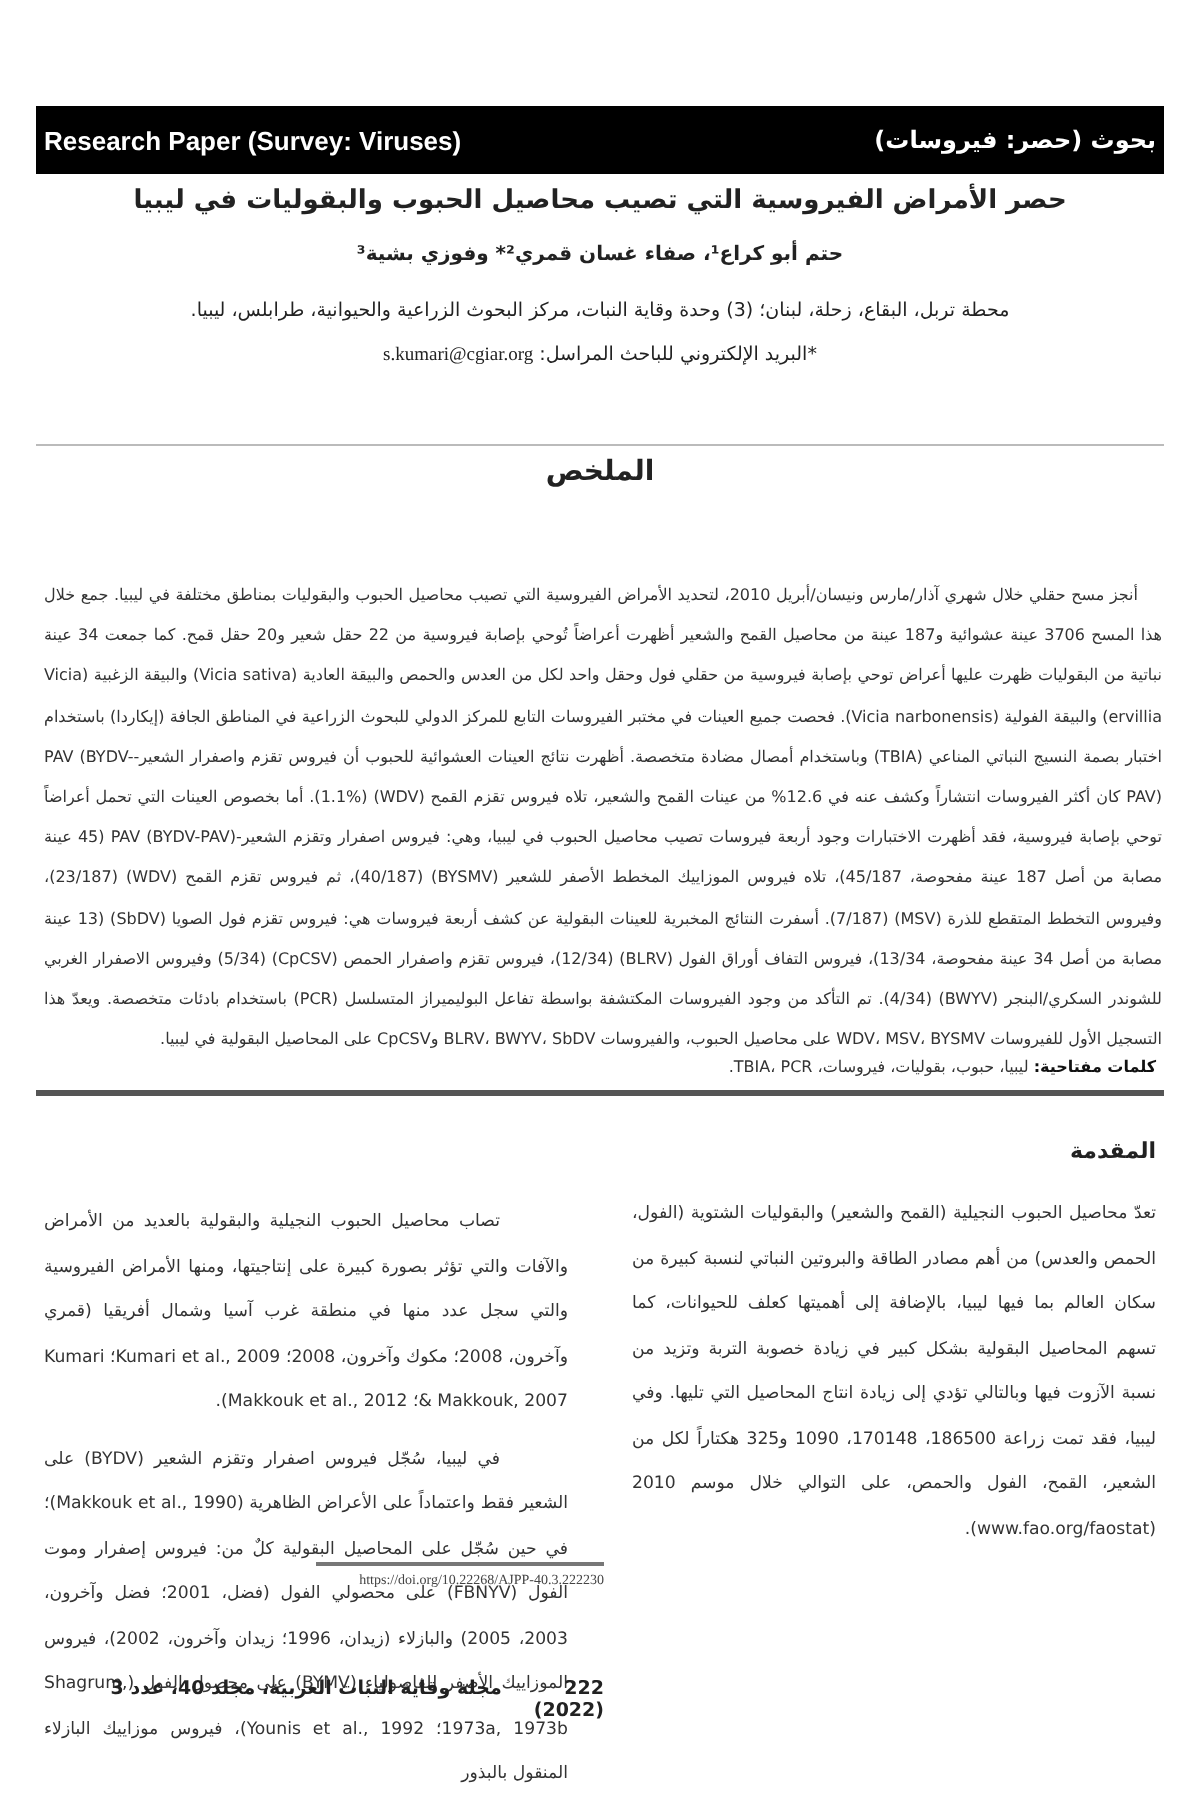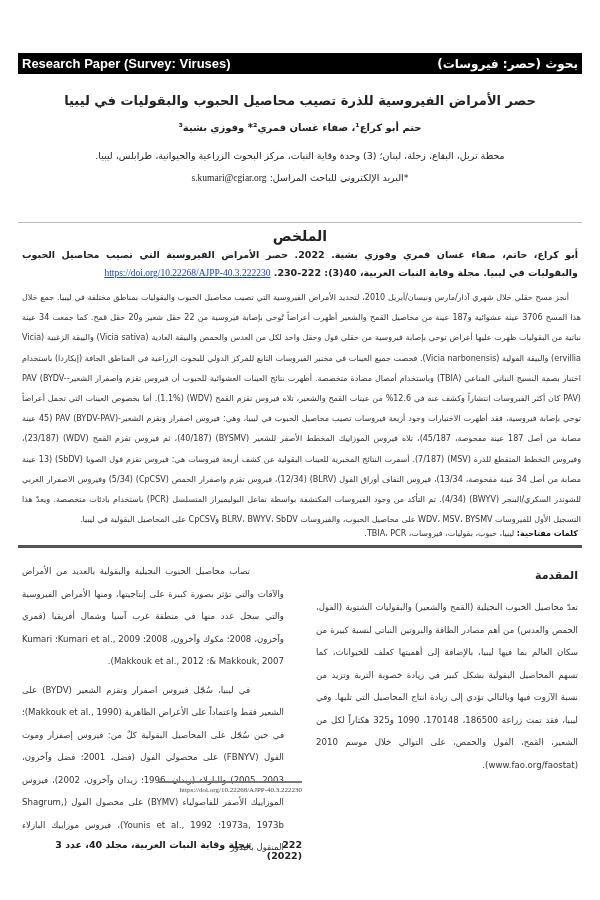--- a/index.html
+++ b/index.html
@@ -2,21 +2,21 @@
 <html><head>
 <meta charset="utf-8">
 <style>
   html, body { margin: 0; padding: 0; }
   body {
     width: 600px; height: 900px; background: #ffffff; position: relative; overflow: hidden;
     font-family: "DejaVu Sans", "Liberation Sans", sans-serif; color: #222;
   }
   .page { position: absolute; left: 18px; right: 18px; top: 0; bottom: 0; }
   .header-bar {
-    position: absolute; top: 53px; left: 0; right: 0; height: 21px; background: #000;
+    position: absolute; top: 53px; left: 0; right: 0; height: 34px; background: #000;
     color: #fff; display: flex; justify-content: space-between; align-items: center;
     padding: 0 4px; box-sizing: border-box;
   }
   .header-bar .en { font-family: "Liberation Sans", sans-serif; font-weight: bold; font-size: 13px; }
   .header-bar .ar { font-weight: bold; font-size: 12px; direction: rtl; }
   .title {
     position: absolute; top: 93px; left: 0; right: 0; text-align: center;
     font-weight: bold; font-size: 13px; direction: rtl;
   }
   .authors {
@@ -42,21 +42,21 @@
   .abstract-body {
     position: absolute; top: 288px; left: 4px; right: 1px; direction: rtl;
     font-size: 8px; line-height: 20.2px; text-align: justify; text-indent: 12px; color: #333;
   }
   .keywords {
     position: absolute; top: 529px; left: 4px; right: 4px; direction: rtl; font-size: 8px; color: #333;
   }
   .keywords b { color: #111; }
   .col { position: absolute; top: 560px; width: 262px; direction: rtl; }
   .col-right { right: 4px; }
-  .col-left { left: 4px; }
+  .col-left { left: 4px; margin-top: 40px; }
   .intro-heading { font-weight: bold; font-size: 11px; margin: 9px 0 14px 0; }
   .col p {
     margin: 0; font-size: 8.6px; line-height: 22.5px; text-align: justify; color: #333;
   }
   .col-left p.indent { text-indent: 34px; margin-top: 6px; }
   .col-left p.first { text-indent: 34px; margin-top: 0; }
   .footnote-rule { position: absolute; top: 781px; left: 140px; width: 144px; height: 2px; background: #777; }
   .footnote {
     position: absolute; top: 785px; left: 0; width: 284px; text-align: right;
     font-family: "Liberation Serif", serif; font-size: 7px; line-height: 10px; color: #444;
@@ -70,39 +70,35 @@
 </head>
 <body>
 
 <div class="page">
 
   <div class="header-bar">
     <span class="en">Research Paper (Survey: Viruses)</span>
     <span class="ar">بحوث (حصر: فيروسات)</span>
   </div>
 
-  <div class="title">حصر الأمراض الفيروسية للذرة تصيب محاصيل الحبوب والبقوليات في ليبيا</div>
+  <div class="title">حصر الأمراض الفيروسية التي تصيب محاصيل الحبوب والبقوليات في ليبيا</div>
   <div class="authors">حتم أبو كراع¹، صفاء غسان قمري²* وفوزي بشية³</div>
 
   <div class="affil">
     <div>محطة تربل، البقاع، زحلة، لبنان؛ (3) وحدة وقاية النبات، مركز البحوث الزراعية والحيوانية، طرابلس، ليبيا.</div>
     <div>
       <span>*البريد الإلكتروني للباحث المراسل:</span>
       <span class="email">s.kumari@cgiar.org</span>
     </div>
   </div>
 
   <div class="rule-thin" style="top:222px;"></div>
 
   <div class="abstract-heading">الملخص</div>
 
-  <div class="citation">
-    <span>أبو كراع، حاتم، صفاء غسان قمري وفوزي بشية. 2022. حصر الأمراض الفيروسية التي تصيب محاصيل الحبوب والبقوليات في ليبيا. مجلة وقاية النبات العربية، 40(3): 222-230.</span>
-    <a>https://doi.org/10.22268/AJPP-40.3.222230</a>
-  </div>
 
   <div class="abstract-body">أنجز مسح حقلي خلال شهري آذار/مارس ونيسان/أبريل 2010، لتحديد الأمراض الفيروسية التي تصيب محاصيل الحبوب والبقوليات بمناطق مختلفة في ليبيا. جمع خلال هذا المسح 3706 عينة عشوائية و187 عينة من محاصيل القمح والشعير أظهرت أعراضاً تُوحي بإصابة فيروسية من 22 حقل شعير و20 حقل قمح. كما جمعت 34 عينة نباتية من البقوليات ظهرت عليها أعراض توحي بإصابة فيروسية من حقلي فول وحقل واحد لكل من العدس والحمص والبيقة العادية (Vicia sativa) والبيقة الزغبية (Vicia ervillia) والبيقة الفولية (Vicia narbonensis). فحصت جميع العينات في مختبر الفيروسات التابع للمركز الدولي للبحوث الزراعية في المناطق الجافة (إيكاردا) باستخدام اختبار بصمة النسيج النباتي المناعي (TBIA) وباستخدام أمصال مضادة متخصصة. أظهرت نتائج العينات العشوائية للحبوب أن فيروس تقزم واصفرار الشعير-PAV (BYDV-PAV) كان أكثر الفيروسات انتشاراً وكشف عنه في 12.6% من عينات القمح والشعير، تلاه فيروس تقزم القمح (WDV) (1.1%). أما بخصوص العينات التي تحمل أعراضاً توحي بإصابة فيروسية، فقد أظهرت الاختبارات وجود أربعة فيروسات تصيب محاصيل الحبوب في ليبيا، وهي: فيروس اصفرار وتقزم الشعير-PAV (BYDV-PAV) (45 عينة مصابة من أصل 187 عينة مفحوصة، 45/187)، تلاه فيروس الموزاييك المخطط الأصفر للشعير (BYSMV) (40/187)، ثم فيروس تقزم القمح (WDV) (23/187)، وفيروس التخطط المتقطع للذرة (MSV) (7/187). أسفرت النتائج المخبرية للعينات البقولية عن كشف أربعة فيروسات هي: فيروس تقزم فول الصويا (SbDV) (13 عينة مصابة من أصل 34 عينة مفحوصة، 13/34)، فيروس التفاف أوراق الفول (BLRV) (12/34)، فيروس تقزم واصفرار الحمص (CpCSV) (5/34) وفيروس الاصفرار الغربي للشوندر السكري/البنجر (BWYV) (4/34). تم التأكد من وجود الفيروسات المكتشفة بواسطة تفاعل البوليميراز المتسلسل (PCR) باستخدام بادئات متخصصة. ويعدّ هذا التسجيل الأول للفيروسات WDV، MSV، BYSMV على محاصيل الحبوب، والفيروسات BLRV، BWYV، SbDV وCpCSV على المحاصيل البقولية في ليبيا.</div>
 
   <div class="keywords">
     <b>كلمات مفتاحية:</b>
     <span>ليبيا، حبوب، بقوليات، فيروسات، TBIA، PCR.</span>
   </div>
 
   <div class="rule-thick" style="top:545px;"></div>
 

